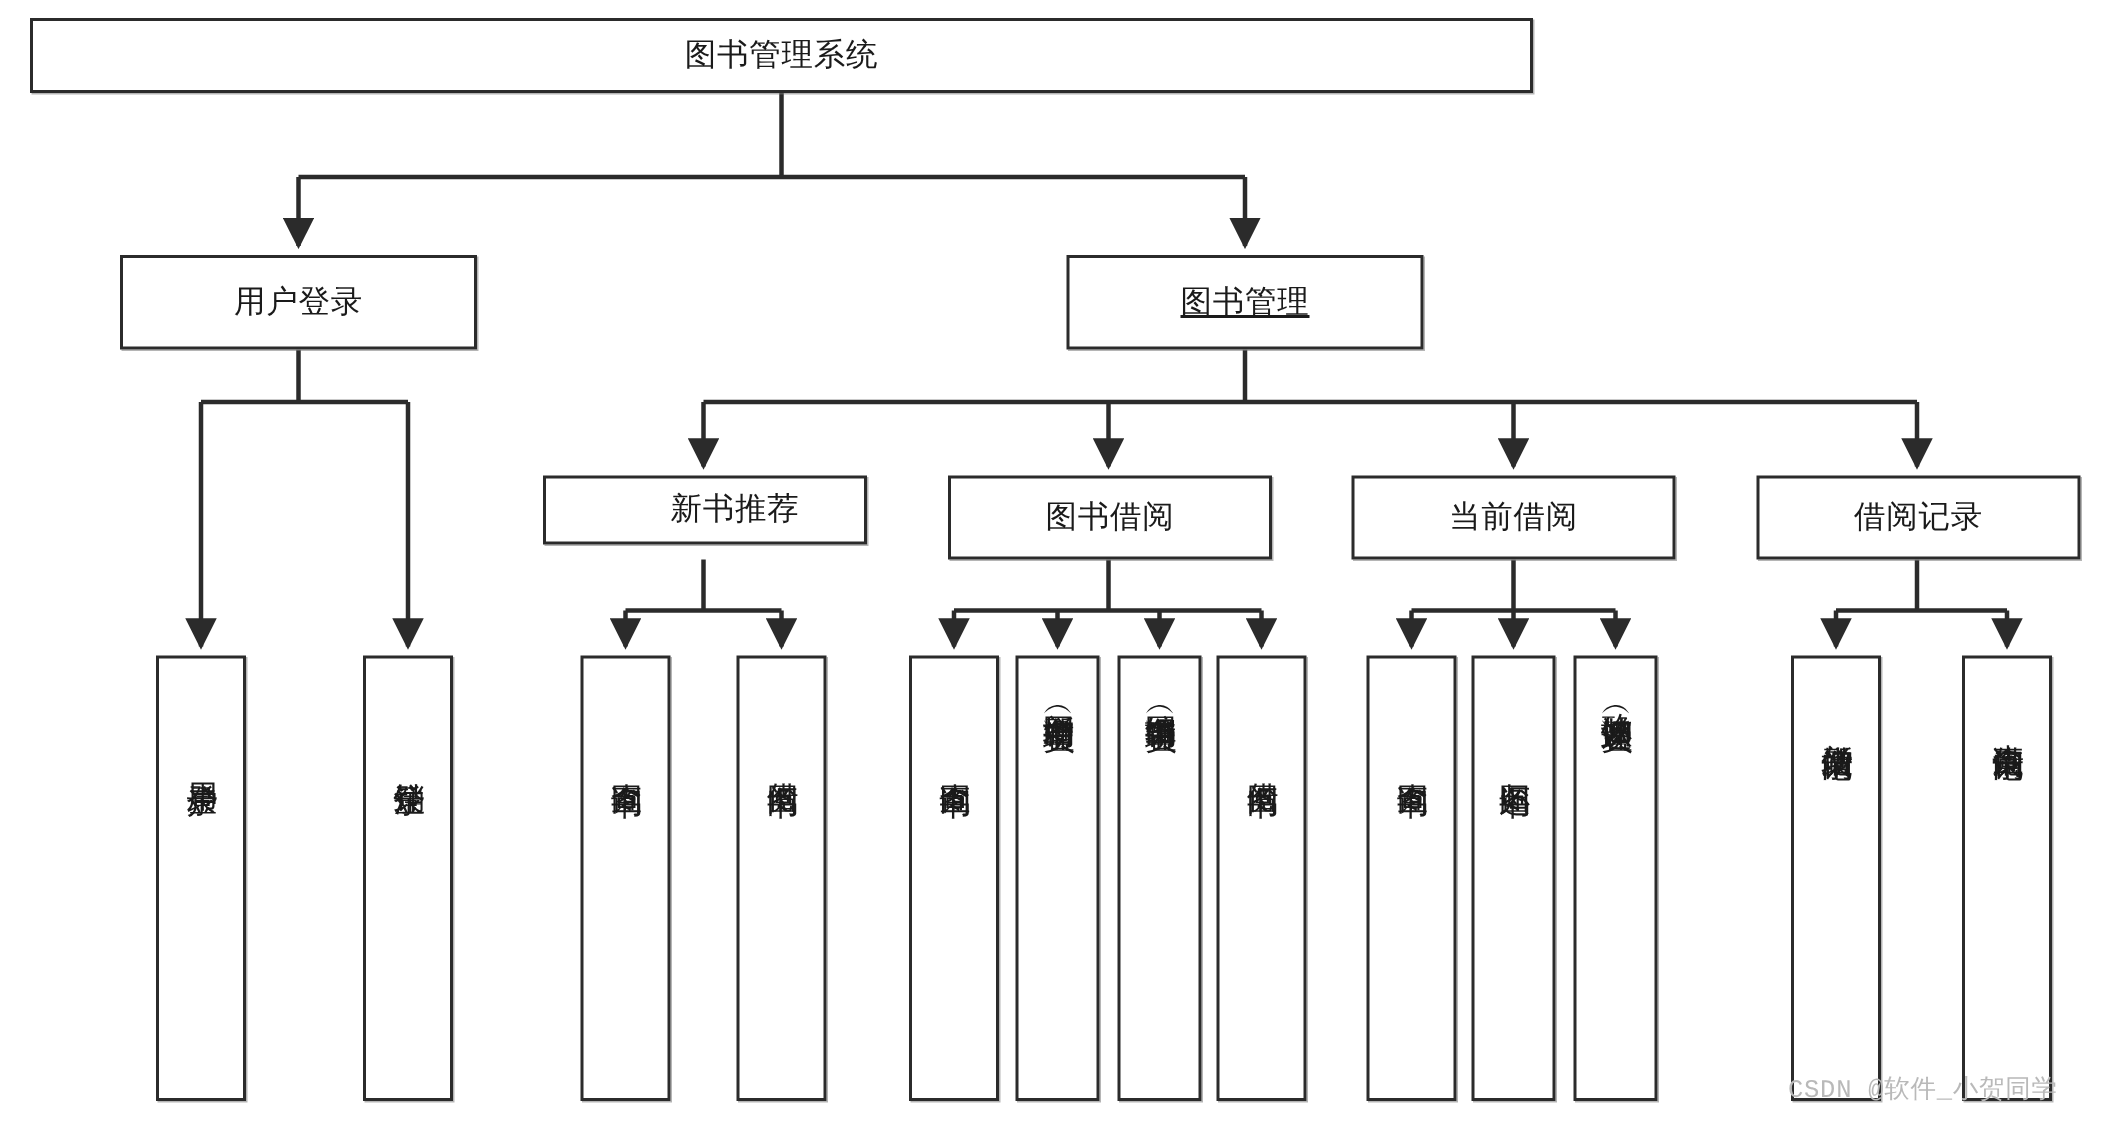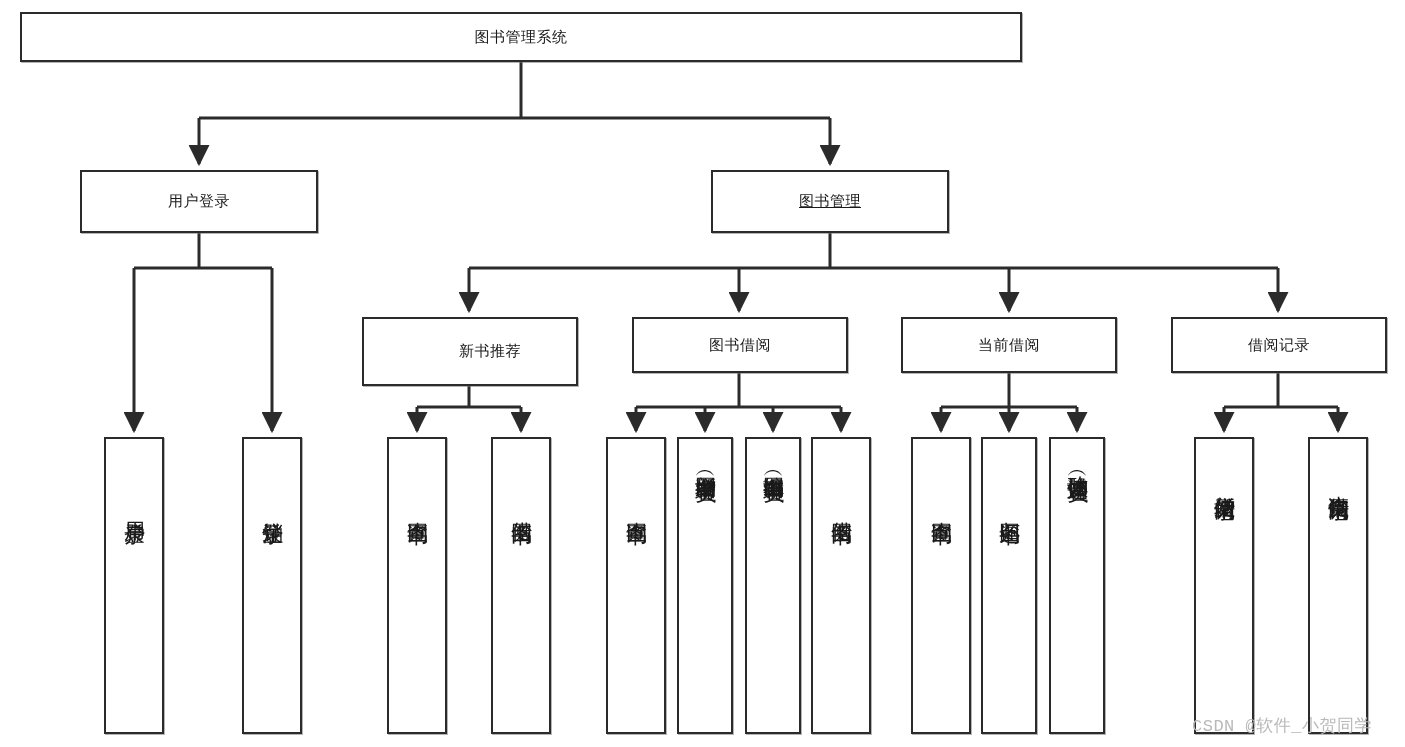--- a/index.html
+++ b/index.html
@@ -36,21 +36,21 @@
     box-shadow: 1px 1px 0 rgba(120,120,120,0.55);
   }
   .node .label {
     display: block;
     text-align: center;
     line-height: 1.22;
     letter-spacing: 0.5px;
   }
   .node.horiz .label {
     writing-mode: horizontal-tb;
-    font-size: 15px;
+    font-size: 21px;
   }
   .node.vert {
     align-items: flex-start;
     justify-content: center;
     padding-top: 6px;
   }
   .node.vert .label {
     writing-mode: vertical-rl;
     text-orientation: upright;
     font-size: 21px;
@@ -136,21 +136,21 @@
     <span class="label">图书管理系统</span>
   </div>
 
   <div class="node horiz" style="left:80px; top:170px; width:238px; height:63px;">
     <span class="label">用户登录</span>
   </div>
   <div class="node horiz" style="left:711px; top:170px; width:238px; height:63px;text-decoration:underline;">
     <span class="label">图书管理</span>
   </div>
 
-  <div class="node horiz" style="left:362px; top:317px; width:216px; height:69px;padding-left:40px;">
+  <div class="node horiz" style="left:362px; top:317px; width:216px; height:46px;padding-left:40px;">
     <span class="label">新书推荐</span>
   </div>
   <div class="node horiz" style="left:632px; top:317px; width:216px; height:56px;">
     <span class="label">图书借阅</span>
   </div>
   <div class="node horiz" style="left:901px; top:317px; width:216px; height:56px;">
     <span class="label">当前借阅</span>
   </div>
   <div class="node horiz" style="left:1171px; top:317px; width:216px; height:56px;">
     <span class="label">借阅记录</span>

